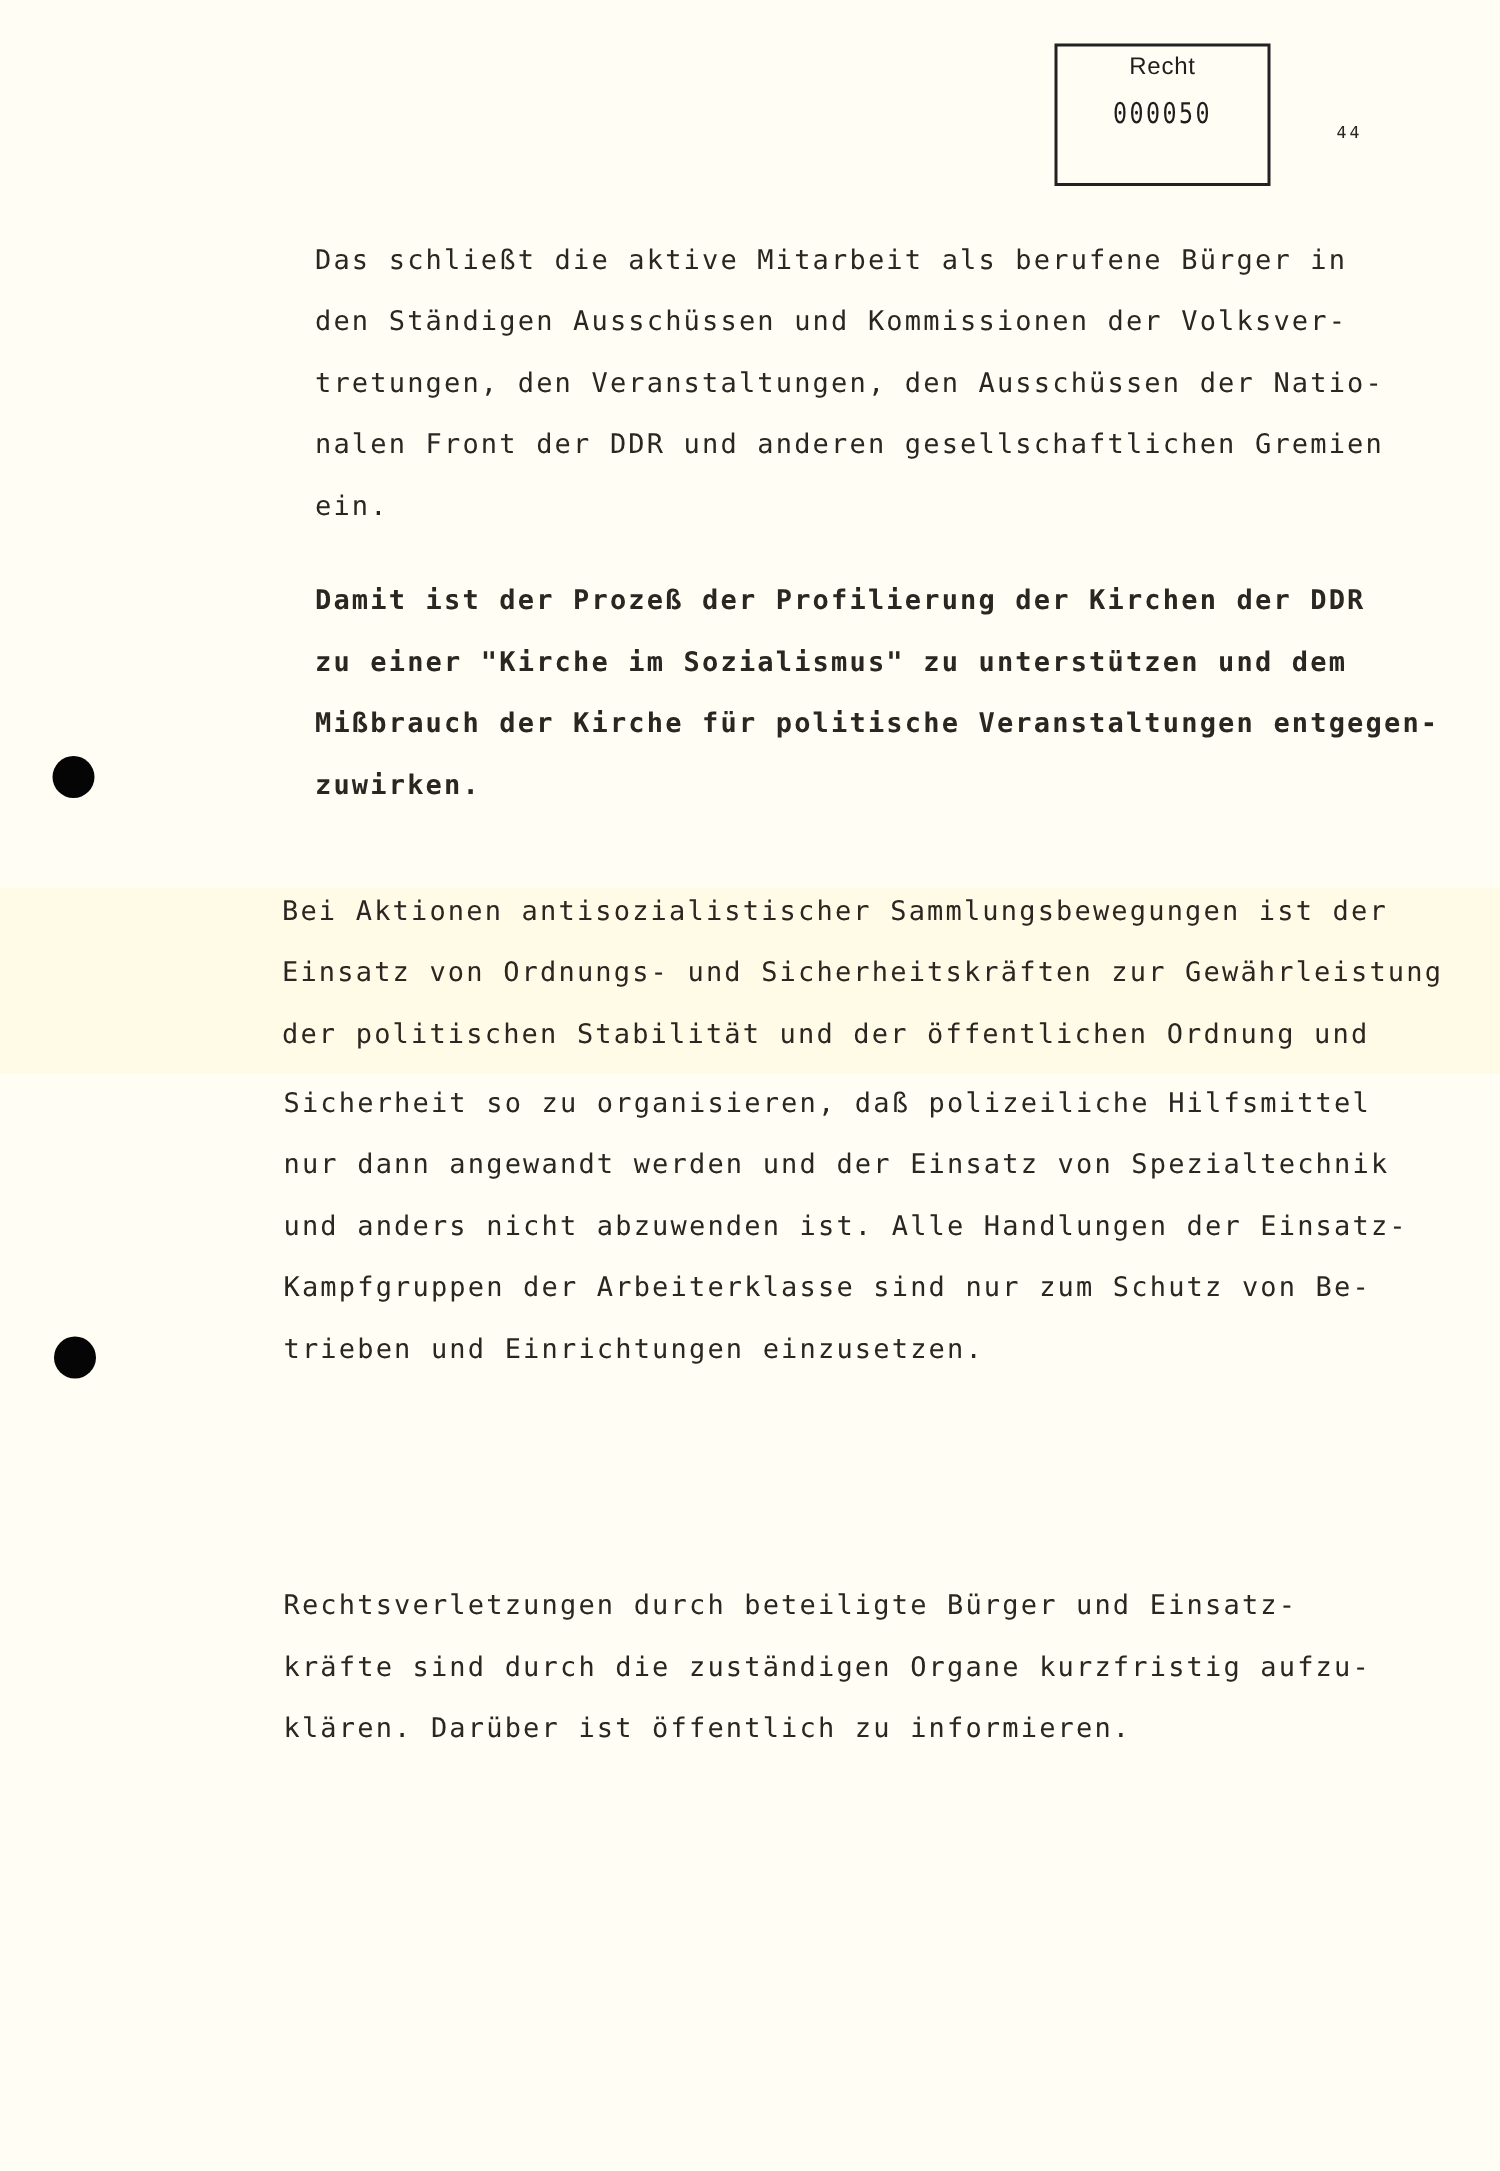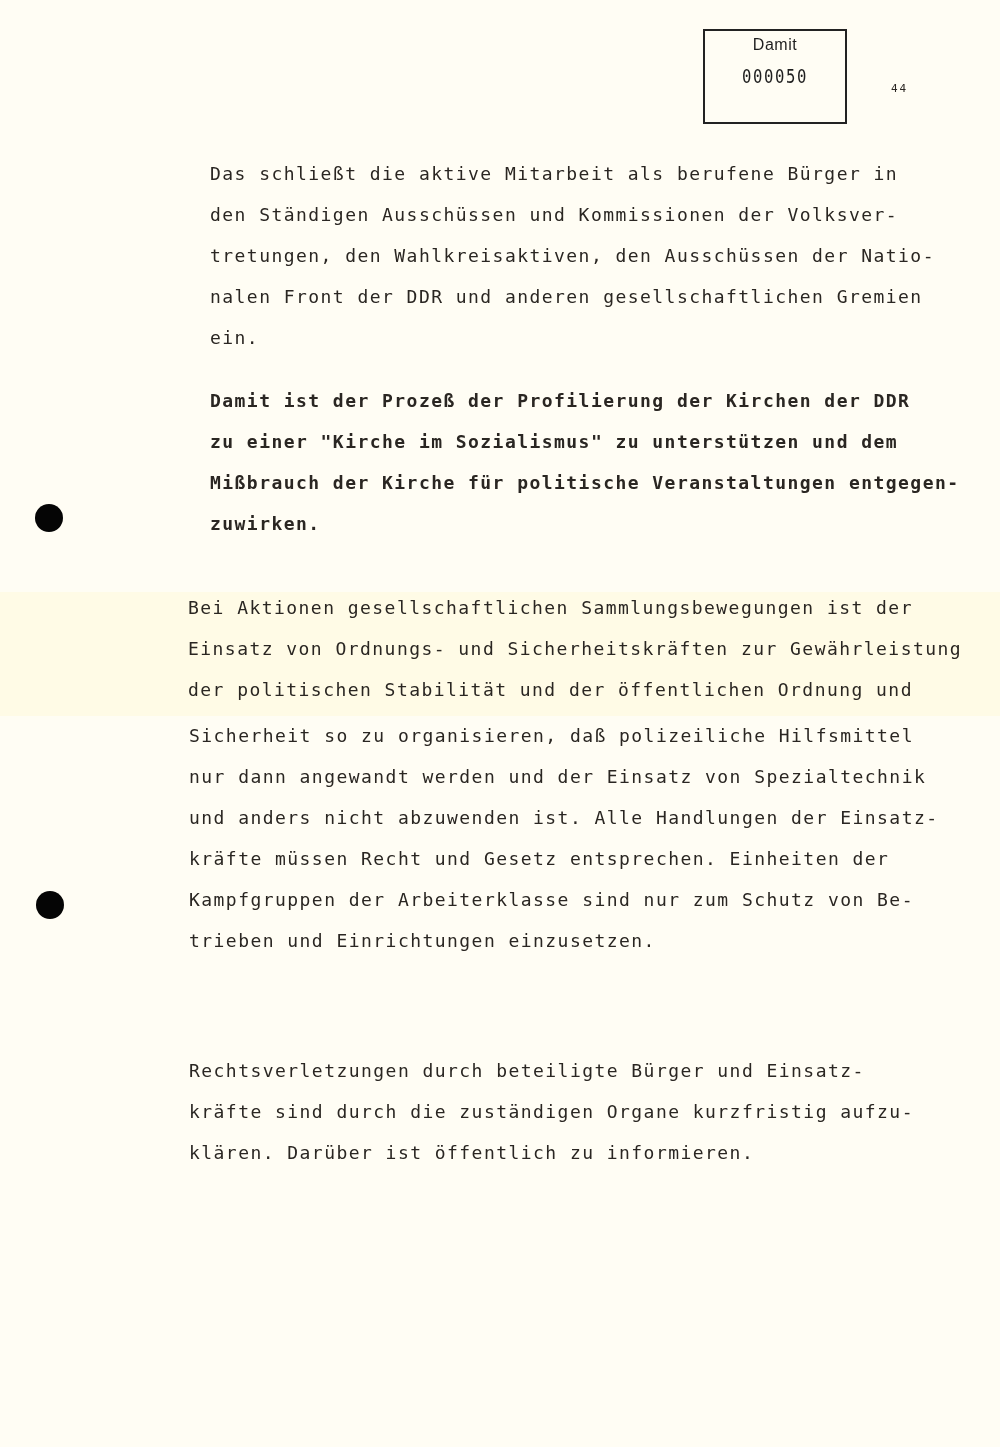--- a/index.html
+++ b/index.html
@@ -39,55 +39,54 @@
     font-size: 18px; letter-spacing: 1.45px;
   }
 </style>
 </head>
 <body>
 
 <div class="page"></div>
 <div class="strip"></div>
 
 <div class="stamp">
-  <div class="org">Damit</div>
+  <div class="org">Recht</div>
   <div class="num">000050</div>
 </div>
 
 <div class="pagenum">44</div>
 
 <div class="hole" style="left:35px; top:504px;"></div>
 <div class="hole" style="left:36px; top:891px;"></div>
 
 <div class="para" style="left:210px; top:153px;">
   <span class="line">Das schließt die aktive Mitarbeit als berufene Bürger in</span>
   <span class="line">den Ständigen Ausschüssen und Kommissionen der Volksver-</span>
-  <span class="line">tretungen, den Wahlkreisaktiven, den Ausschüssen der Natio-</span>
+  <span class="line">tretungen, den Veranstaltungen, den Ausschüssen der Natio-</span>
   <span class="line">nalen Front der DDR und anderen gesellschaftlichen Gremien</span>
   <span class="line">ein.</span>
 </div>
 
 <div class="para" style="left:210px; top:380px;font-weight:bold;">
   <span class="line">Damit ist der Prozeß der Profilierung der Kirchen der DDR</span>
   <span class="line">zu einer "Kirche im Sozialismus" zu unterstützen und dem</span>
   <span class="line">Mißbrauch der Kirche für politische Veranstaltungen entgegen-</span>
   <span class="line">zuwirken.</span>
 </div>
 
 <div class="para" style="left:188px; top:587px;">
-  <span class="line">Bei Aktionen gesellschaftlichen Sammlungsbewegungen ist der</span>
+  <span class="line">Bei Aktionen antisozialistischer Sammlungsbewegungen ist der</span>
   <span class="line">Einsatz von Ordnungs- und Sicherheitskräften zur Gewährleistung</span>
   <span class="line">der politischen Stabilität und der öffentlichen Ordnung und</span>
 </div>
 
 <div class="para" style="left:189px; top:715px;">
   <span class="line">Sicherheit so zu organisieren, daß polizeiliche Hilfsmittel</span>
   <span class="line">nur dann angewandt werden und der Einsatz von Spezialtechnik</span>
   <span class="line">und anders nicht abzuwenden ist. Alle Handlungen der Einsatz-</span>
-  <span class="line">kräfte müssen Recht und Gesetz entsprechen. Einheiten der</span>
   <span class="line">Kampfgruppen der Arbeiterklasse sind nur zum Schutz von Be-</span>
   <span class="line">trieben und Einrichtungen einzusetzen.</span>
 </div>
 
 <div class="para" style="left:189px; top:1050px;">
   <span class="line">Rechtsverletzungen durch beteiligte Bürger und Einsatz-</span>
   <span class="line">kräfte sind durch die zuständigen Organe kurzfristig aufzu-</span>
   <span class="line">klären. Darüber ist öffentlich zu informieren.</span>
 </div>
 

